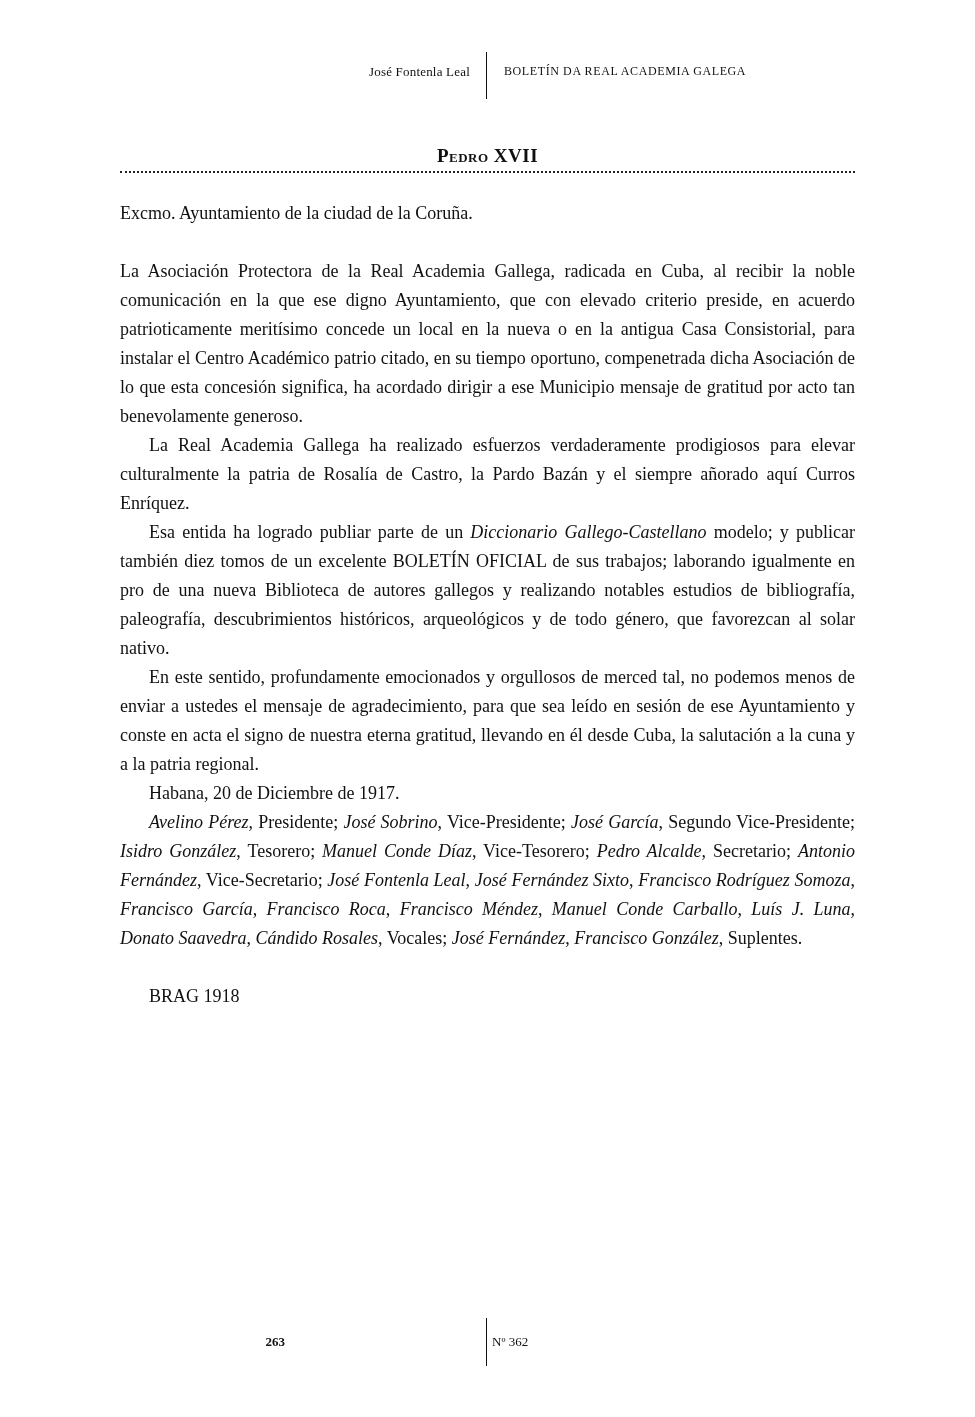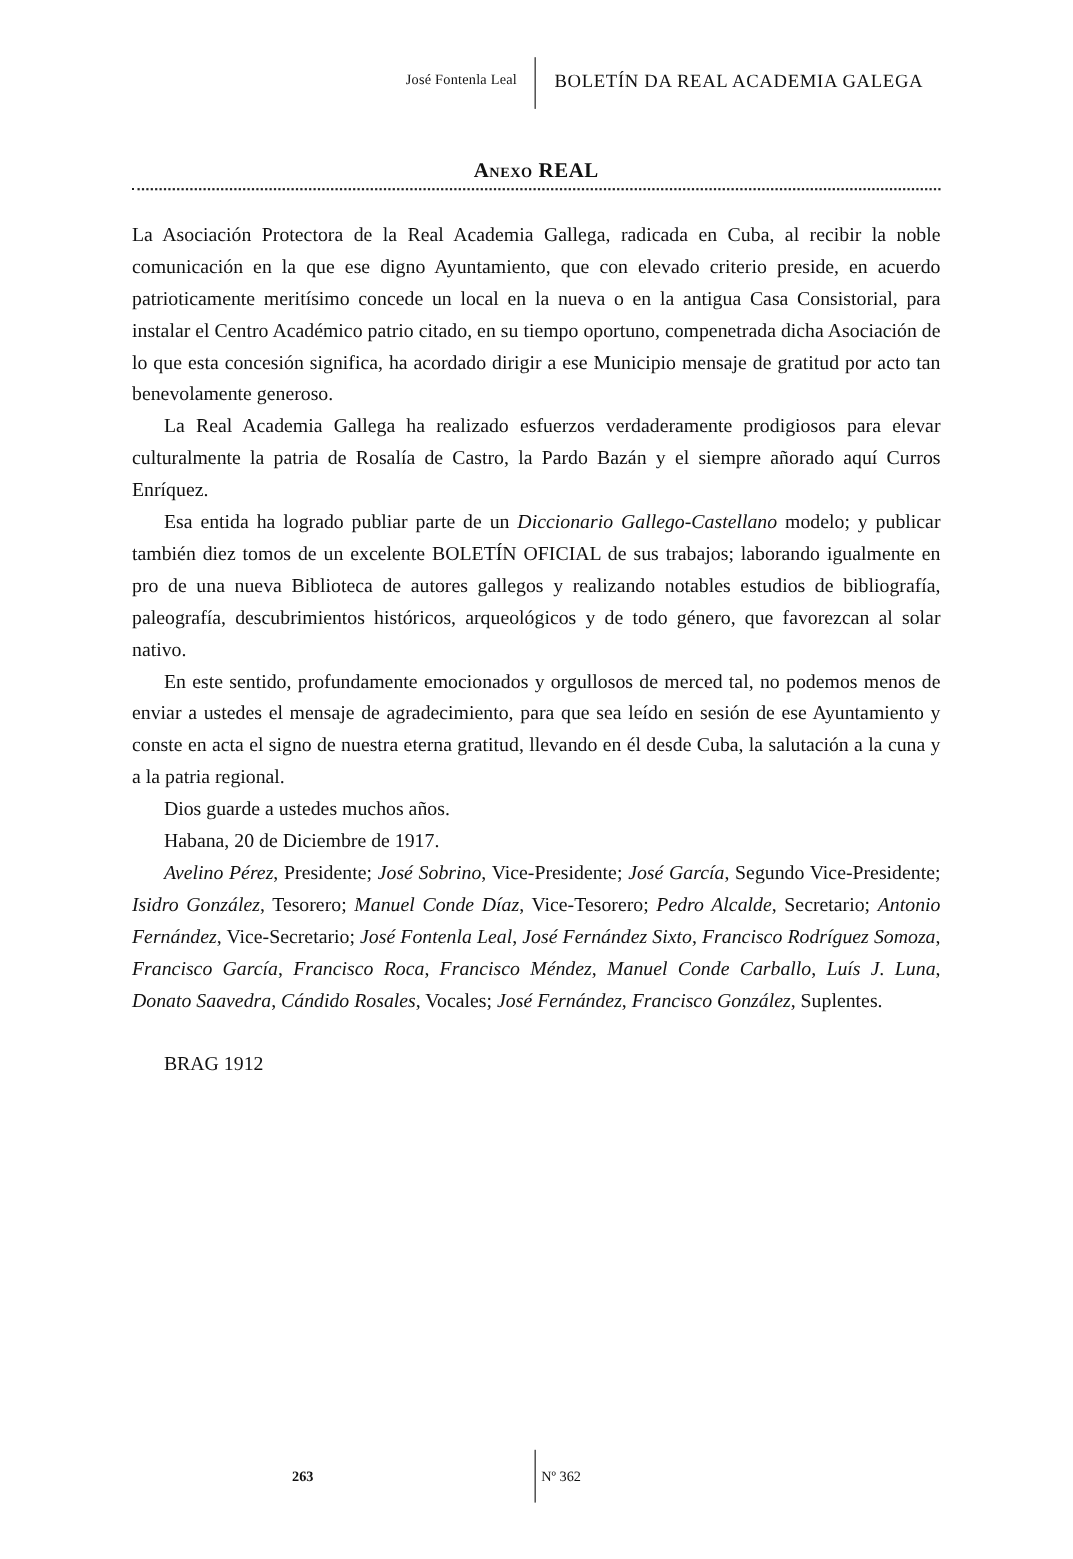--- a/index.html
+++ b/index.html
@@ -35,21 +35,21 @@
       left: 486px;
       top: 0;
       width: 1px;
       height: 47px;
       background: #111;
     }
     .rh-journal {
       position: absolute;
       left: 504px;
       top: 12px;
-      font-size: 17px;
+      font-size: 12px;
       letter-spacing: 0.6px;
       white-space: nowrap;
     }
     .annex-title {
       position: absolute;
       top: 145px;
       left: 120px;
       width: 735px;
       text-align: center;
       font-size: 19px;
@@ -124,31 +124,31 @@
   </style>
 </head>
 <body>
 
 <div class="running-header">
   <span class="rh-author">José Fontenla Leal</span>
   <span class="rh-divider"></span>
   <span class="rh-journal">BOLETÍN DA REAL ACADEMIA GALEGA</span>
 </div>
 
-<div class="annex-title">Anexo REAL</div>
+<div class="annex-title">Pedro XVII</div>
 <div class="annex-rule"></div>
 
 <div class="body-text">
+  <p class="salutation">Excmo. Ayuntamiento de la ciudad de la Coruña.</p>
   <p>La Asociación Protectora de la Real Academia Gallega, radicada en Cuba, al recibir la noble comunicación en la que ese digno Ayuntamiento, que con elevado criterio preside, en acuerdo patrioticamente meritísimo concede un local en la nueva o en la antigua Casa Consistorial, para instalar el Centro Académico patrio citado, en su tiempo oportuno, compenetrada dicha Asociación de lo que esta concesión significa, ha acordado dirigir a ese Municipio mensaje de gratitud por acto tan benevolamente generoso.</p>
   <p class="indent">La Real Academia Gallega ha realizado esfuerzos verdaderamente prodigiosos para elevar culturalmente la patria de Rosalía de Castro, la Pardo Bazán y el siempre añorado aquí Curros Enríquez.</p>
   <p class="indent"><span>Esa entida ha logrado publiar parte de un </span><em>Diccionario Gallego-Castellano</em><span> modelo; y publicar también diez tomos de un excelente BOLETÍN OFICIAL de sus trabajos; laborando igualmente en pro de una nueva Biblioteca de autores gallegos y realizando notables estudios de bibliografía, paleografía, descubrimientos históricos, arqueológicos y de todo género, que favorezcan al solar nativo.</span></p>
   <p class="indent">En este sentido, profundamente emocionados y orgullosos de merced tal, no podemos menos de enviar a ustedes el mensaje de agradecimiento, para que sea leído en sesión de ese Ayuntamiento y conste en acta el signo de nuestra eterna gratitud, llevando en él desde Cuba, la salutación a la cuna y a la patria regional.</p>
-  <p class="indent">Dios guarde a ustedes muchos años.</p>
   <p class="indent">Habana, 20 de Diciembre de 1917.</p>
   <p class="indent sig" id="signatories"><em>Avelino Pérez</em>, <span>Presidente</span>; <em>José Sobrino</em>, <span>Vice-Presidente</span>; <em>José García</em>, <span>Segundo Vice-Presidente</span>; <em>Isidro González</em>, <span>Tesorero</span>; <em>Manuel Conde Díaz</em>, <span>Vice-Tesorero</span>; <em>Pedro Alcalde</em>, <span>Secretario</span>; <em>Antonio Fernández</em>, <span>Vice-Secretario</span>; <em>José Fontenla Leal</em>, <em>José Fernández Sixto</em>, <em>Francisco Rodríguez Somoza</em>, <em>Francisco García</em>, <em>Francisco Roca</em>, <em>Francisco Méndez</em>, <em>Manuel Conde Carballo</em>, <em>Luís J. Luna</em>, <em>Donato Saavedra</em>, <em>Cándido Rosales</em>, <span>Vocales</span>; <em>José Fernández</em>, <em>Francisco González</em>, <span>Suplentes</span>.</p>
-  <p class="signoff">BRAG 1912</p>
+  <p class="signoff">BRAG 1918</p>
 </div>
 
 <div class="footer">
   <span class="page-number">263</span>
   <span class="footer-divider"></span>
   <span class="issue-number">Nº 362</span>
 </div>
 
 </body></html>

